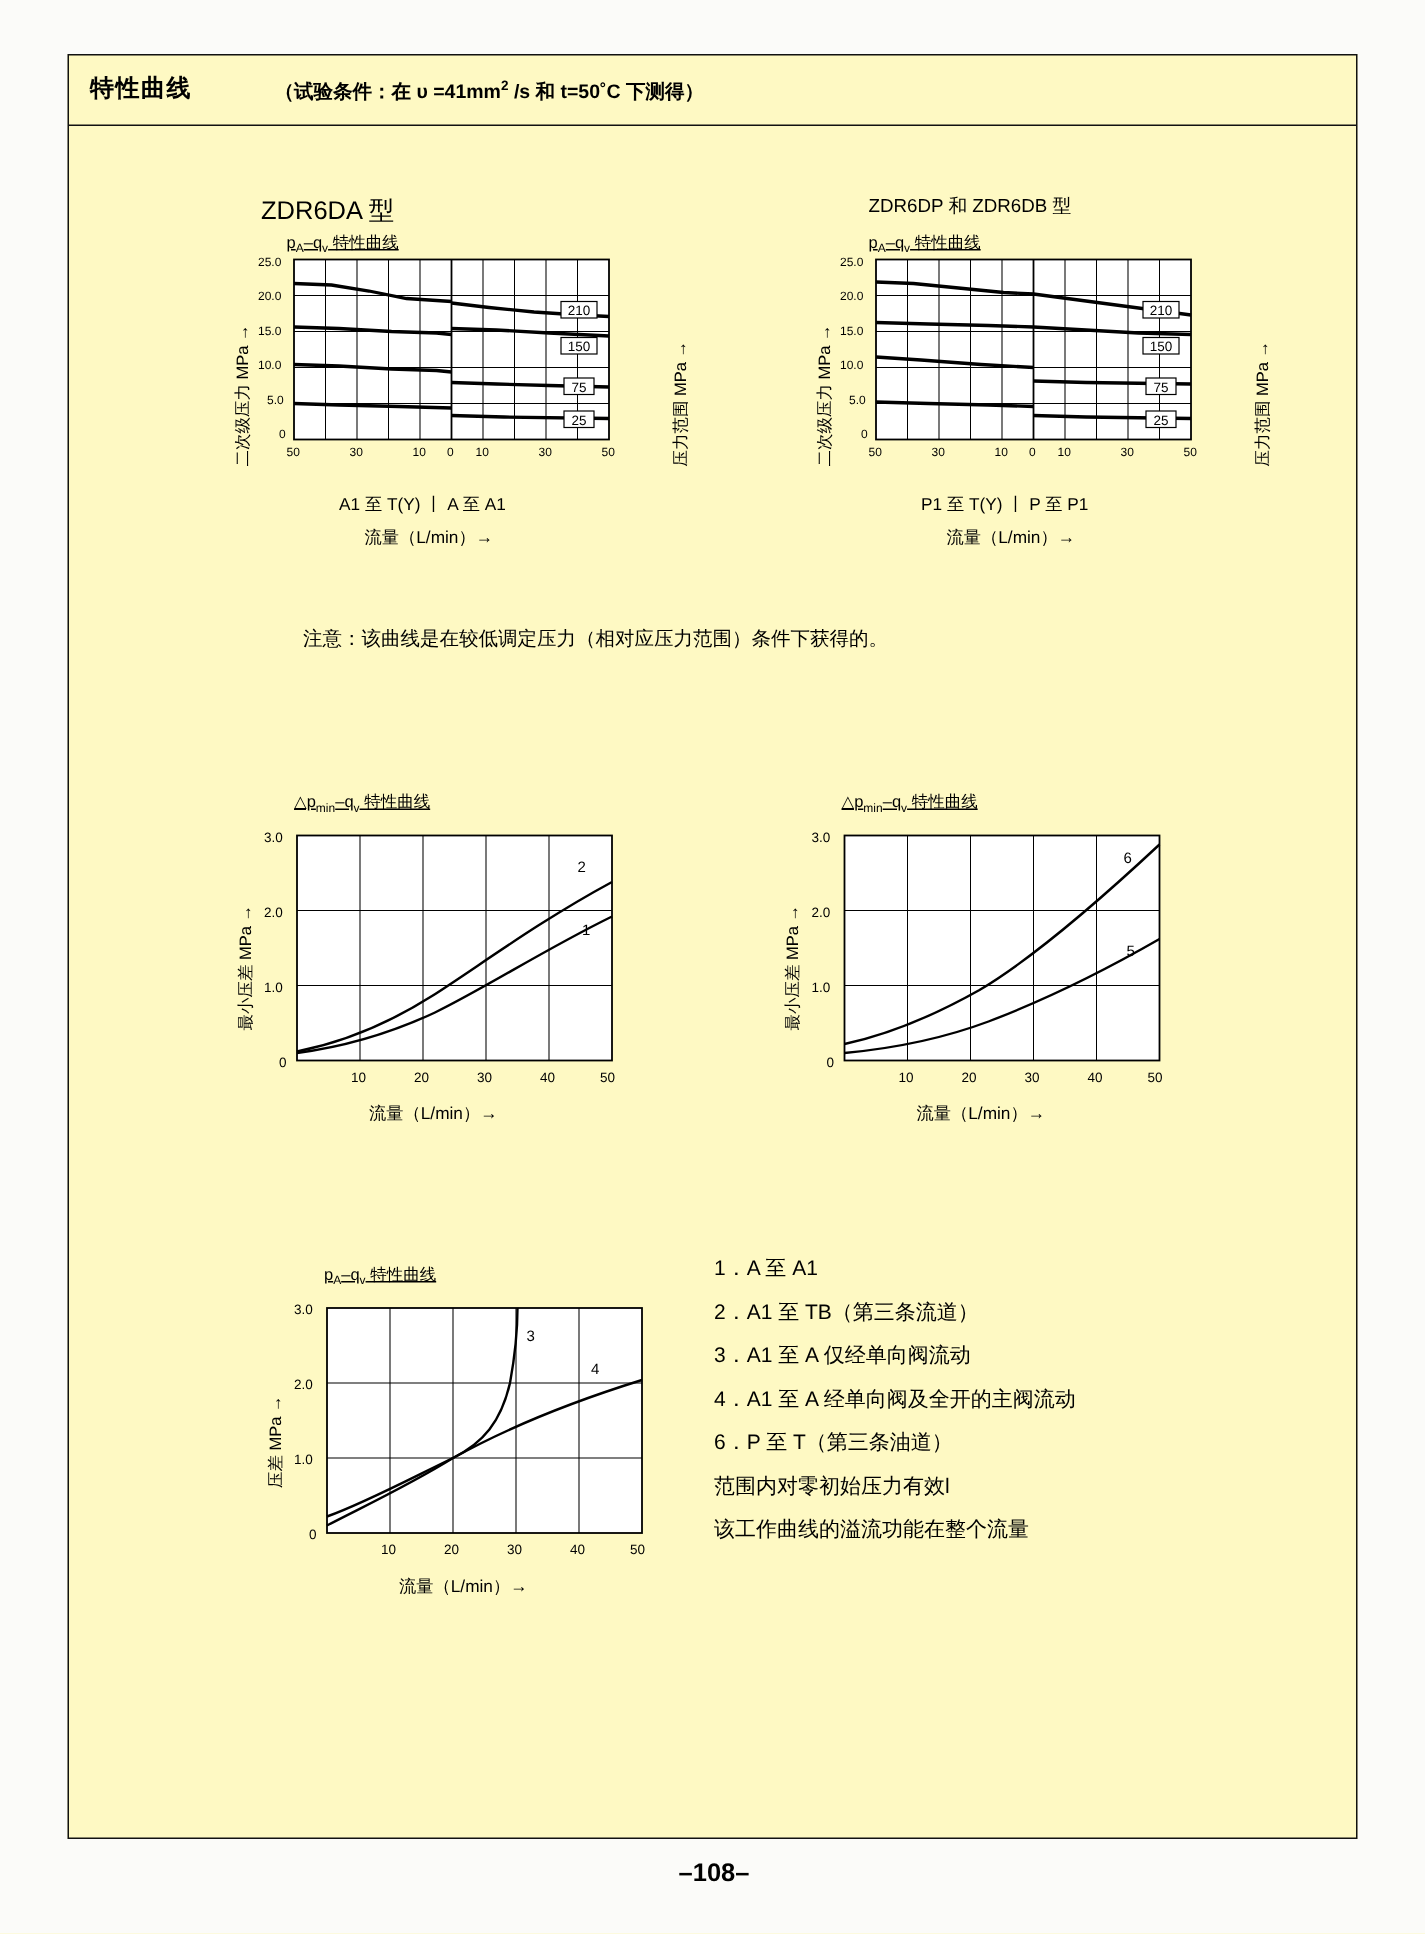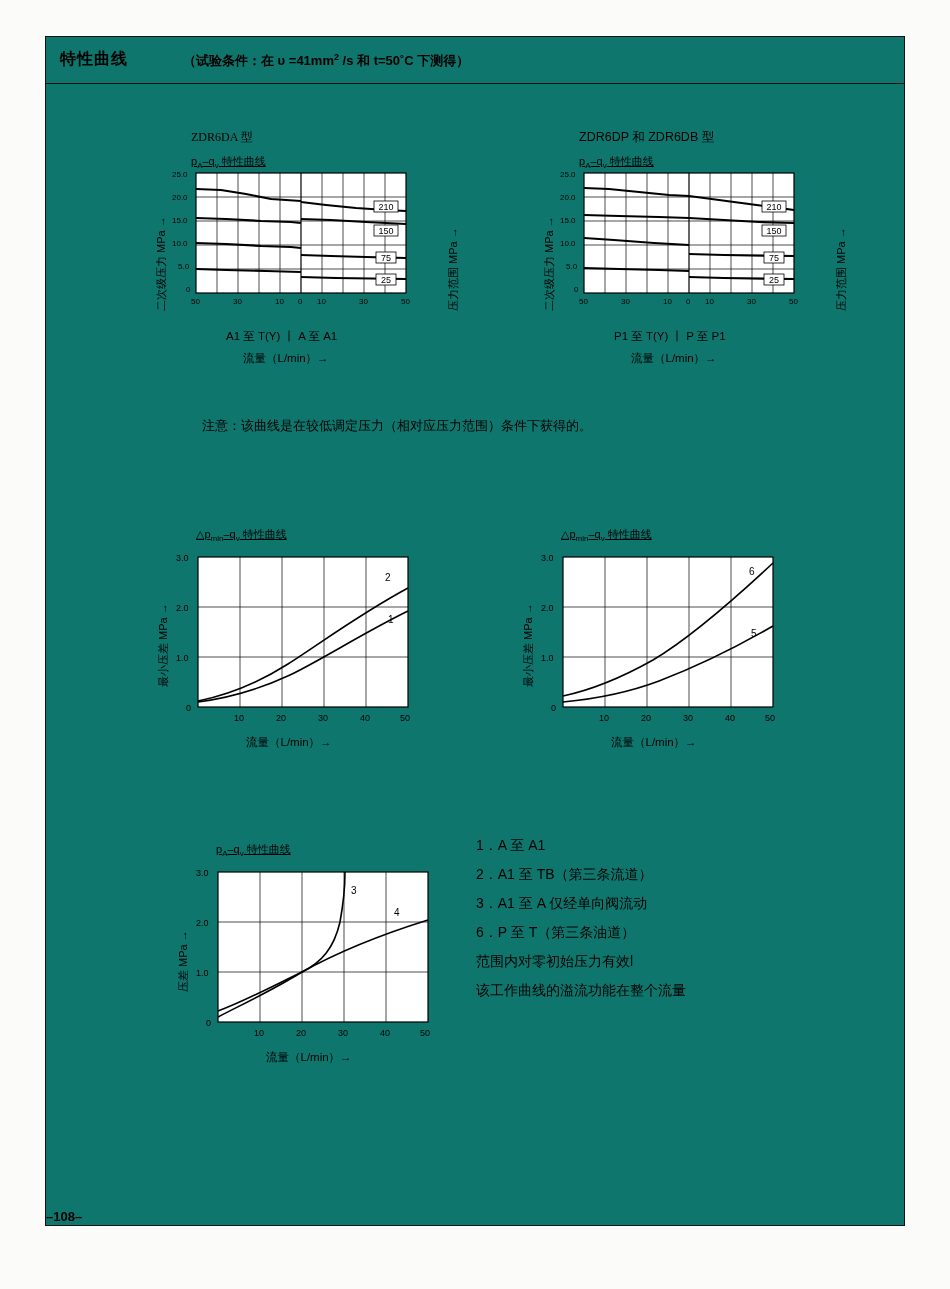--- a/index.html
+++ b/index.html
@@ -9,21 +9,21 @@
     font-family:"Liberation Sans", sans-serif;
     color:#000;
     position:relative;
     overflow:hidden;
   }
   .page{
     position:absolute;
     left:45px;top:36px;
     width:860px;height:1190px;
     border:1px solid #111;
-    background:#0f766e;
+    background:#fef9c3;
     box-sizing:border-box;
   }
   
   .header{
     position:absolute;left:0;top:0;width:100%;height:47px;
     border-bottom:1px solid #111;
     box-sizing:border-box;
   }
   .header .title{
     position:absolute;left:14px;top:12px;
@@ -41,36 +41,36 @@
   .vert{
     transform:rotate(-90deg);
     transform-origin:0 0;
     white-space:nowrap;
   }
   .chart-box{position:absolute;}
   svg{display:block;overflow:visible;}
   .note{position:absolute;font-size:13px;white-space:nowrap;}
   .legend-item{font-size:14px;margin-bottom:11px;white-space:nowrap;}
   .pgno{
-    position:absolute;left:0;top:1172px;width:860px;
-    text-align:left;font-size:13px;font-weight:bold;
+    position:absolute;left:0;top:1202px;width:860px;
+    text-align:center;font-size:17px;font-weight:bold;
   }
 </style>
 </head>
 <body>
 
 <div class="page">
 
   <div class="header">
     <span class="title">特性曲线</span>
     <span class="sub">（试验条件：在 υ =41mm<sup>2</sup> /s 和 t=50˚C 下测得）</span>
   </div>
 
   <div class="chart-box" style="left:100px;top:92px;width:340px;height:270px;">
-    <span class="lbl" style="left:45px;top:0;font-size:12px;font-family:Liberation Serif, serif;">ZDR6DA 型</span>
+    <span class="lbl" style="left:28px;top:0;font-size:17px;">ZDR6DA 型</span>
     <span class="lbl sm" style="left:45px;top:25px;font-size:11px;">p<sub style="font-size:8px">A</sub>–q<sub style="font-size:8px">v</sub> 特性曲线</span>
 
     <span class="lbl vert" style="left:8px;top:182px;font-size:11px;">二次级压力 MPa →</span>
 
     <span class="lbl vert" style="left:300px;top:182px;font-size:11px;">压力范围 MPa →</span>
 
     <span class="lbl xs" style="left:26px;top:41px;">25.0</span>
     <span class="lbl xs" style="left:26px;top:64px;">20.0</span>
     <span class="lbl xs" style="left:26px;top:87px;">15.0</span>
     <span class="lbl xs" style="left:26px;top:110px;">10.0</span>
@@ -289,20 +289,21 @@
     <span class="lbl xs" style="left:214px;top:186px;font-size:9px;">40</span>
     <span class="lbl xs" style="left:254px;top:186px;font-size:9px;">50</span>
 
     <span class="lbl" style="left:100px;top:208px;font-size:11.5px;">流量（L/min）→</span>
   </div>
 
   <div style="position:absolute;left:430px;top:800px;width:400px;">
     <div class="legend-item">1．A 至 A1</div>
     <div class="legend-item">2．A1 至 TB（第三条流道）</div>
     <div class="legend-item">3．A1 至 A 仅经单向阀流动</div>
+    <div class="legend-item">4．A1 至 A 经单向阀及全开的主阀流动</div>
     <div class="legend-item">6．P 至 T（第三条油道）</div>
     <div class="legend-item">范围内对零初始压力有效l</div>
     <div class="legend-item" style="margin-top:10px;">该工作曲线的溢流功能在整个流量</div>
   </div>
 
   <div class="pgno">–108–</div>
 
 </div>
 
 </body></html>

